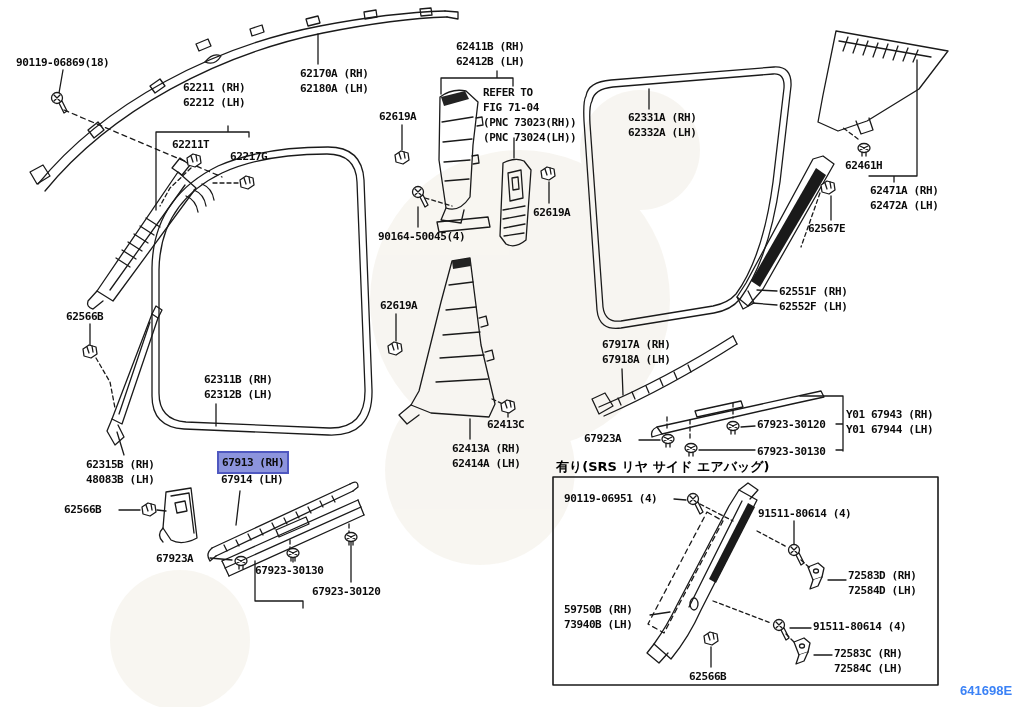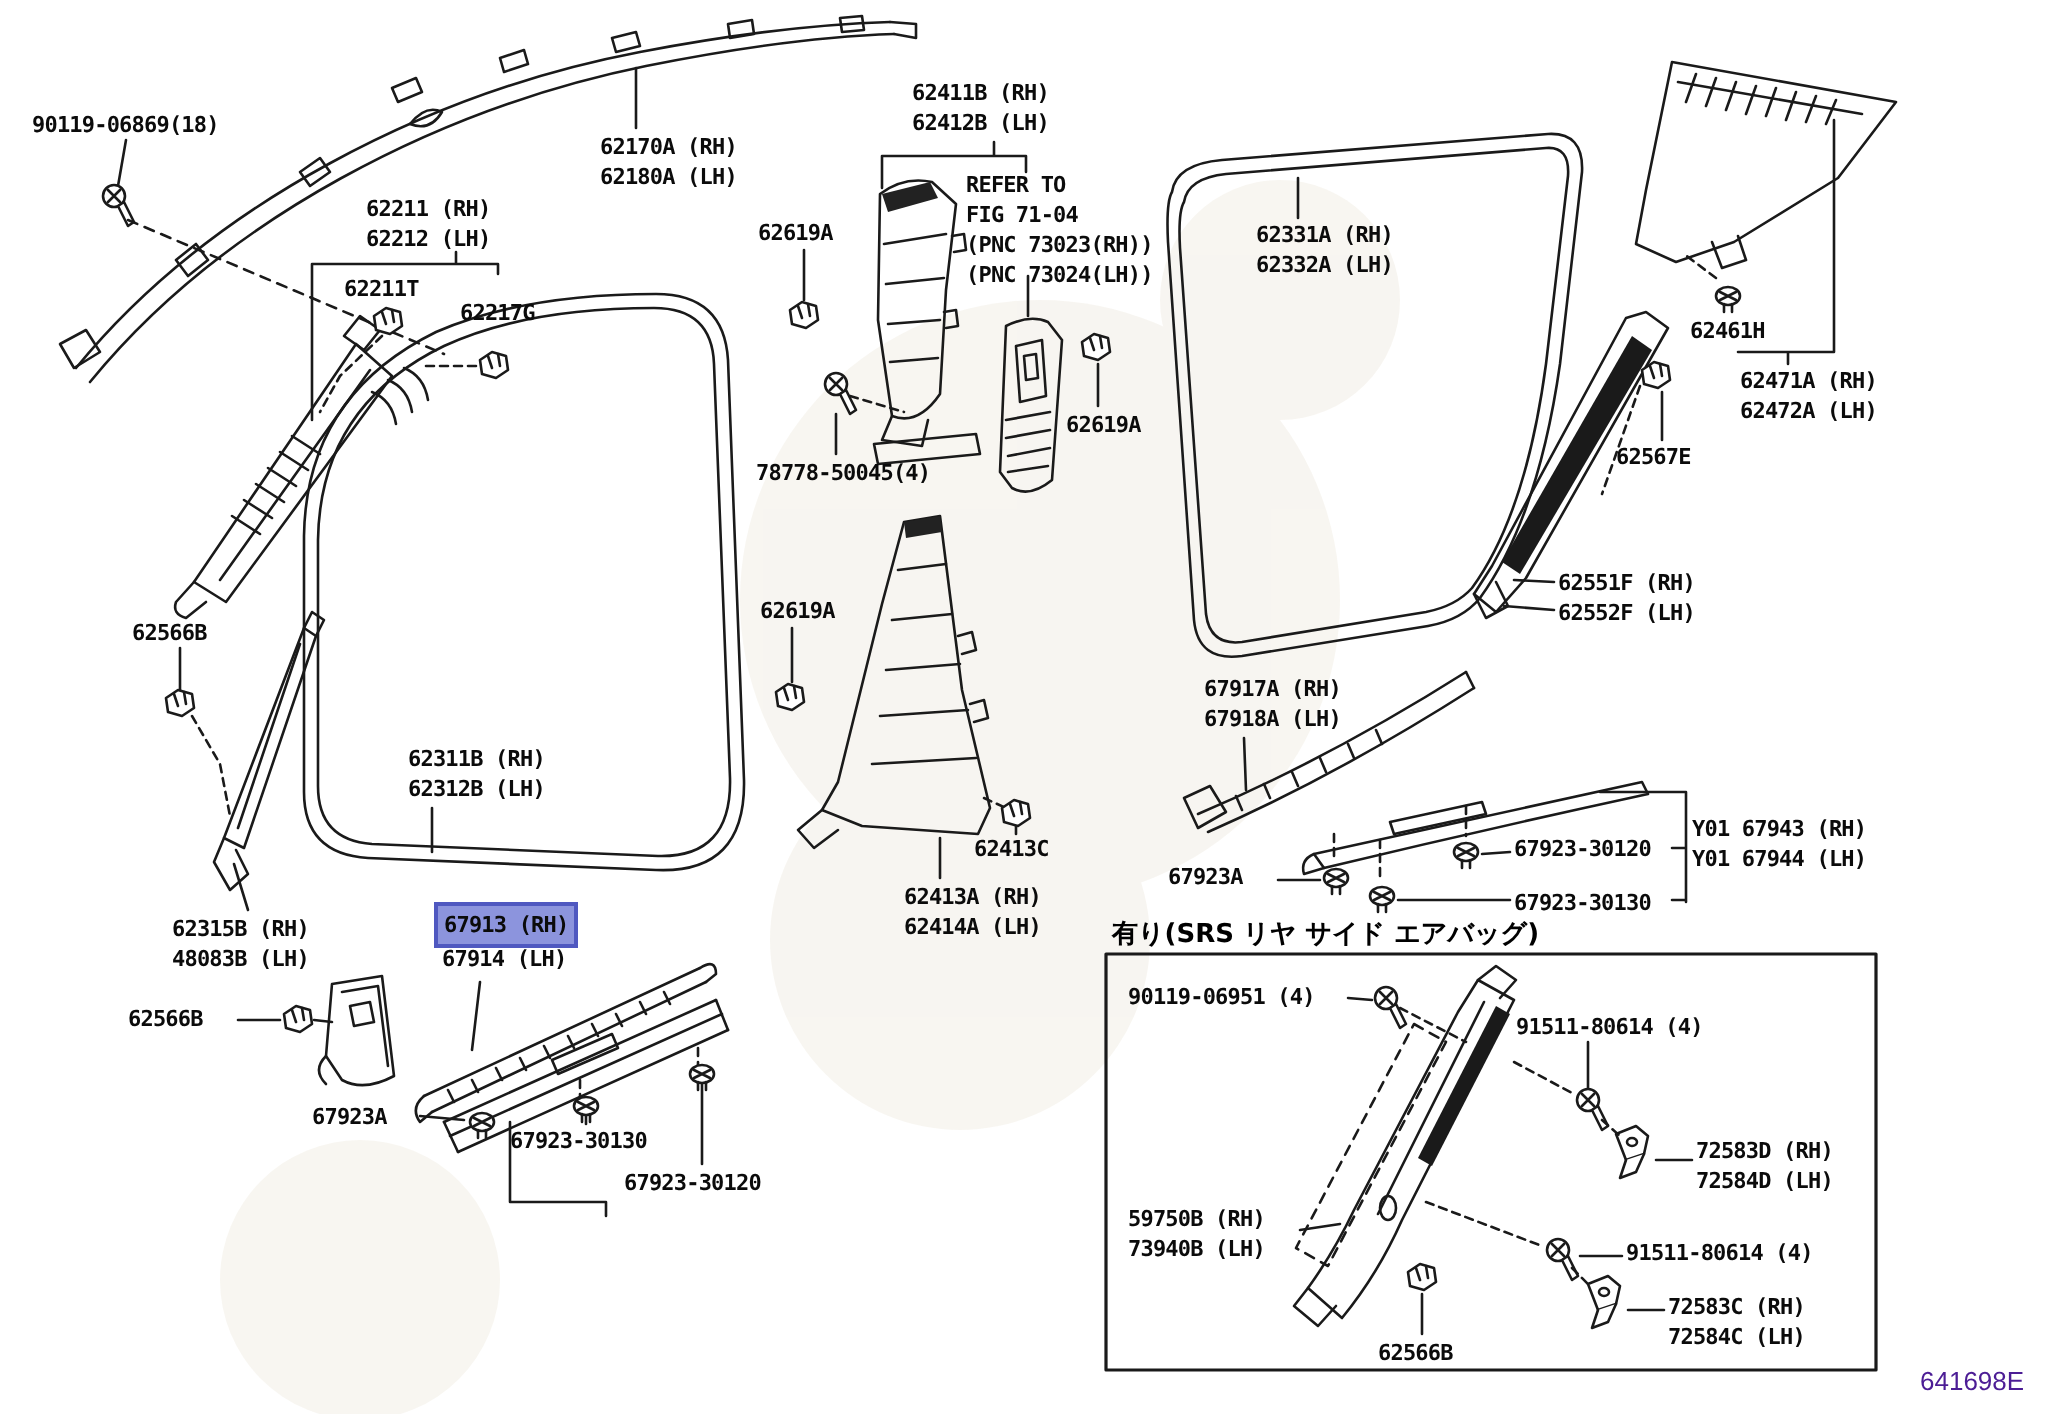--- a/index.html
+++ b/index.html
@@ -6,21 +6,21 @@
   .stage{position:relative;width:1024px;height:707px;background:#ffffff;overflow:hidden;
          font-family:"DejaVu Sans Mono","Liberation Mono",monospace;}
   svg{position:absolute;left:0;top:0;}
   .lbl{position:absolute;font-weight:bold;font-size:11px;line-height:15px;
        letter-spacing:-0.4px;color:#0b0b0b;white-space:nowrap;
        font-family:"DejaVu Sans Mono","Liberation Mono",monospace;}
   .lbl .ln{display:block;}
   .hl{display:inline-block;background:#8c94dd;border:2px solid #4f58c0;
       padding:2px 3px;margin:-2px 0 0 -4px;text-align:right;}
   .code{position:absolute;font-family:"Liberation Sans","DejaVu Sans",sans-serif;
-        font-size:13px;color:#4c1d95;}
+        font-size:13px;color:#3b82f6;font-weight:bold;}
   .note{position:absolute;font-weight:bold;font-size:13px;letter-spacing:0;
         color:#000000;white-space:nowrap;
         font-family:"DejaVu Sans","Liberation Sans",sans-serif;}
 </style>
 </head>
 <body>
 
 <div class="stage">
 
 <svg width="1024" height="707" viewBox="0 0 1024 707">
@@ -252,21 +252,21 @@
   </g>
 </svg>
 
 <div class="lbl" style="left:16px;top:55px">
       <span class="ln">90119-06869(18)</span>
     </div>
 <div class="lbl" style="left:300px;top:66px">
       <span class="ln">62170A (RH)</span>
       <span class="ln">62180A (LH)</span>
     </div>
-<div class="lbl" style="left:183px;top:97px">
+<div class="lbl" style="left:183px;top:80px">
       <span class="ln">62211 (RH)</span>
       <span class="ln">62212 (LH)</span>
     </div>
 <div class="lbl" style="left:172px;top:137px">
       <span class="ln">62211T</span>
     </div>
 <div class="lbl" style="left:230px;top:149px">
       <span class="ln">62217G</span>
     </div>
 <div class="lbl" style="left:66px;top:309px">
@@ -303,21 +303,21 @@
       <span class="ln">62411B (RH)</span>
       <span class="ln">62412B (LH)</span>
     </div>
 <div class="lbl" style="left:483px;top:85px">
       <span class="ln">REFER TO</span>
       <span class="ln">FIG 71-04</span>
       <span class="ln">(PNC 73023(RH))</span>
       <span class="ln">(PNC 73024(LH))</span>
     </div>
 <div class="lbl" style="left:378px;top:229px">
-      <span class="ln">78778-50045(4)</span>
+      <span class="ln">90164-50045(4)</span>
     </div>
 <div class="lbl" style="left:533px;top:205px">
       <span class="ln">62619A</span>
     </div>
 <div class="lbl" style="left:380px;top:298px">
       <span class="ln">62619A</span>
     </div>
 <div class="lbl" style="left:487px;top:417px">
       <span class="ln">62413C</span>
     </div>

